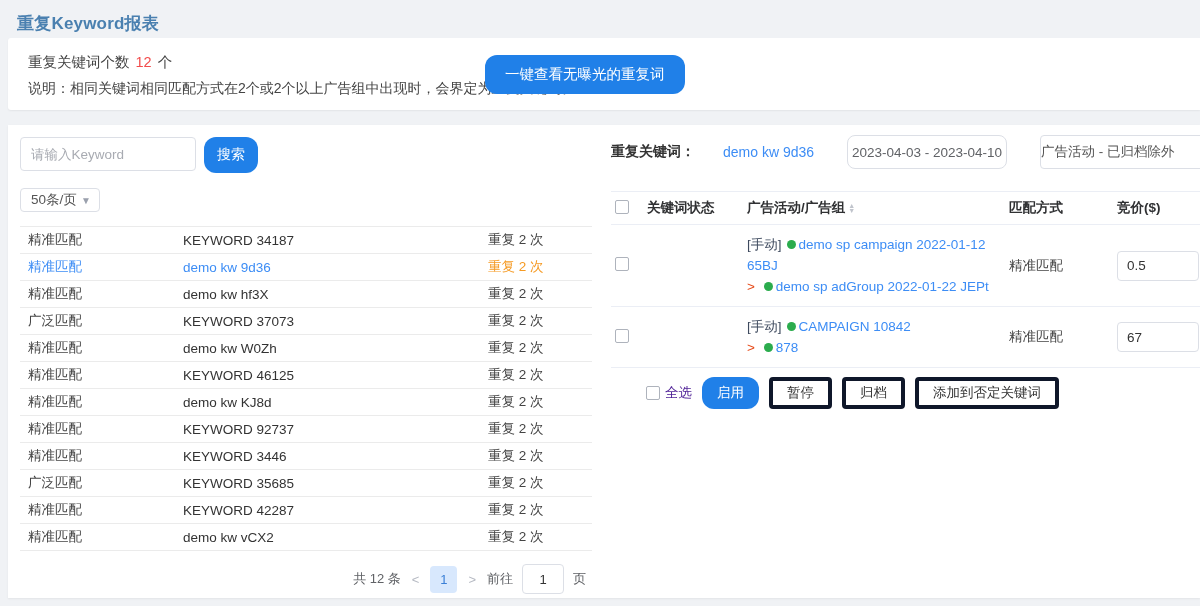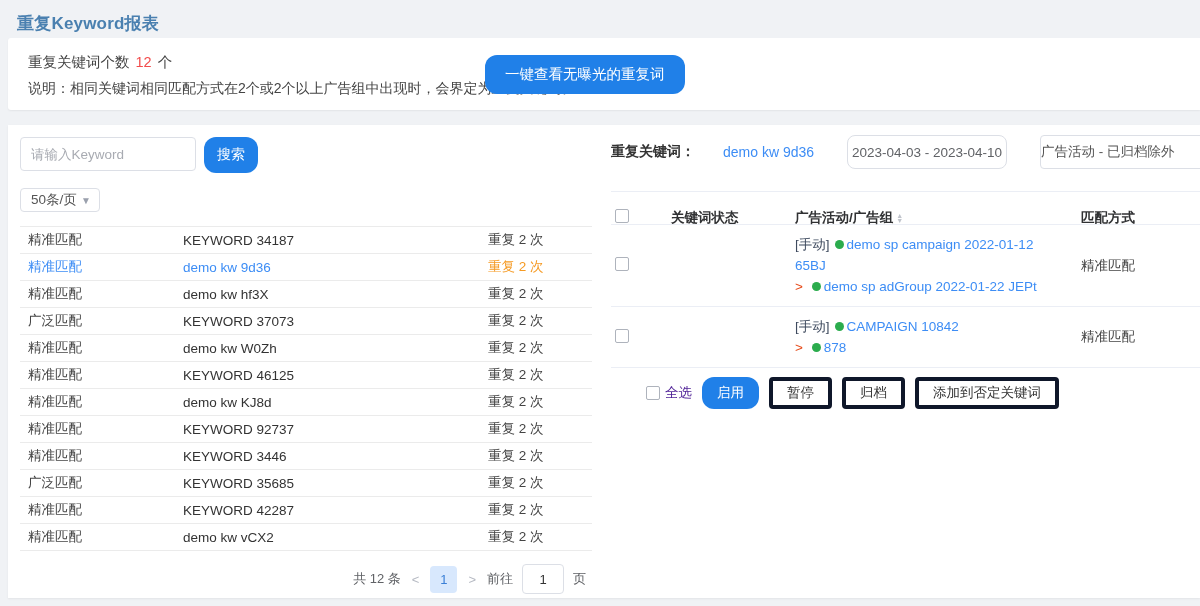--- a/index.html
+++ b/index.html
@@ -53,21 +53,21 @@
   
   .right-panel { flex:1; min-width:0; padding:10px 0 0 18px; overflow:hidden; }
   .filter-row { display:flex; align-items:center; white-space:nowrap;gap:24px; }
   .f-label { font-size:14px; font-weight:bold; color:#333; }
   .f-value { font-size:14px; color:#3d8df5; margin-left:4px; }
   .date-box { margin-left:9px; width:160px; height:34px; border:1px solid #dcdfe6; border-radius:8px;
     display:flex; align-items:center; justify-content:center; font-size:13.5px; color:#606266; cursor:pointer; flex:none; }
   .campaign-select { margin-left:9px; width:228px; height:34px; padding:0 22px 0 0; flex:none; }
 
   .d-table { margin-top:22px; }
-  .d-head, .d-row { display:grid; grid-template-columns:36px 100px 262px 108px 1fr; align-items:center;gap:24px; }
+  .d-head, .d-row { display:grid; grid-template-columns:36px 100px 262px 108px 1fr; align-items:center; }
   .d-head { height:34px; border-top:1px solid #ebeef5; border-bottom:1px solid #ebeef5;
     font-size:13.5px; font-weight:bold; color:#303133; }
   .d-row { padding:9px 0; border-bottom:1px solid #ebeef5; font-size:13.5px; }
   .cb { width:14px; height:14px; border:1px solid #aeb3bc; border-radius:2px; background:#fff;
     display:inline-block; margin-left:4px; cursor:pointer; flex:none; }
   .sort { display:inline-flex; flex-direction:column; margin-left:3px; color:#c0c4cc;
     font-size:7px; line-height:5px; vertical-align:middle; cursor:pointer; }
   .toggle { width:40px; height:20px; border-radius:10px; background:#1cb45e; position:relative; cursor:pointer; }
   .toggle::after { content:''; position:absolute; right:2px; top:2px; width:16px; height:16px;
     border-radius:50%; background:#fff; }

